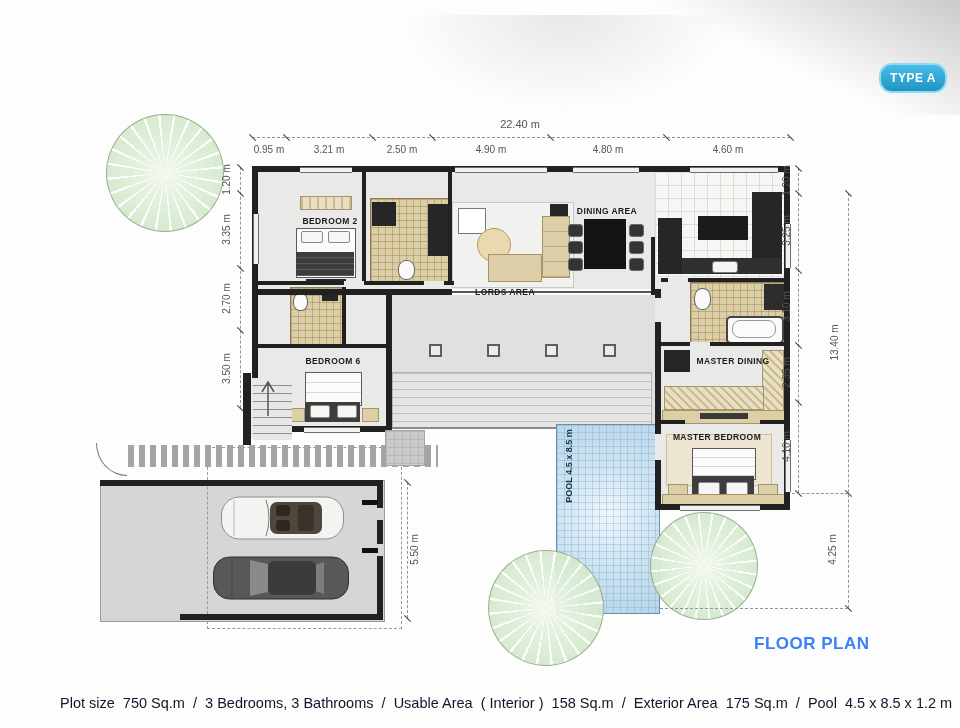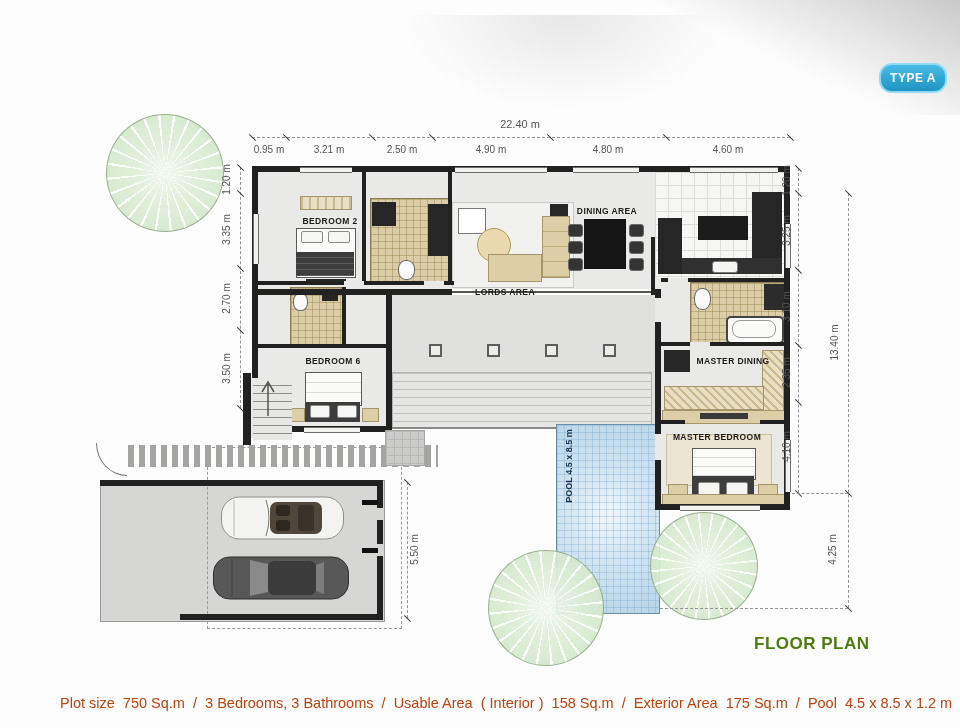--- a/index.html
+++ b/index.html
@@ -32,22 +32,22 @@
   .col{position:absolute;width:9px;height:9px;background:#ececea;border:2px solid #5d5d5d}
   #badge{position:absolute;left:879px;top:63px;width:64px;height:26px;border-radius:13px;
     background:linear-gradient(180deg,#49bde6 0%,#1f93c4 100%);border:2px solid #8edcf4;
     color:#fff;font-size:12px;font-weight:bold;display:flex;align-items:center;justify-content:center;letter-spacing:.5px}
   #pool{position:absolute;left:556px;top:424px;width:102px;height:188px;border:1px solid #6b8fa8;
     background-image:linear-gradient(rgba(120,165,200,.35) 1px,transparent 1px),linear-gradient(90deg,rgba(120,165,200,.35) 1px,transparent 1px),radial-gradient(circle at 50% 48%,#f0f7fc 0%,#cfe4f2 45%,#b7d5e9 100%);
     background-size:7px 7px,7px 7px,100% 100%}
   #watermark{position:absolute;left:300px;top:325px;width:480px;height:80px;text-align:center;
     font-family:"DejaVu Serif",serif;font-size:62px;font-weight:bold;letter-spacing:24px;
     color:rgba(255,255,255,.55);pointer-events:none}
-  #floorplan-title{position:absolute;left:754px;top:634px;font-size:17px;font-weight:bold;color:#4d7c0f;letter-spacing:.5px}
-  #footer{position:absolute;left:60px;top:695px;font-size:14.5px;color:#c2410c;white-space:pre}
+  #floorplan-title{position:absolute;left:754px;top:634px;font-size:17px;font-weight:bold;color:#3b82f6;letter-spacing:.5px}
+  #footer{position:absolute;left:60px;top:695px;font-size:14.5px;color:#0f172a;white-space:pre}
   .shadow1{position:absolute;left:640px;top:0;width:320px;height:115px;
     background:linear-gradient(205deg,rgba(185,185,185,.75) 0%,rgba(185,185,185,0) 55%)}
   .shadow2{position:absolute;left:400px;top:15px;width:330px;height:95px;
     background:radial-gradient(ellipse at 50% 0%,rgba(200,200,200,.4) 0%,rgba(200,200,200,0) 70%)}
 </style>
 </head>
 <body>
 
 <div id="c">
 

